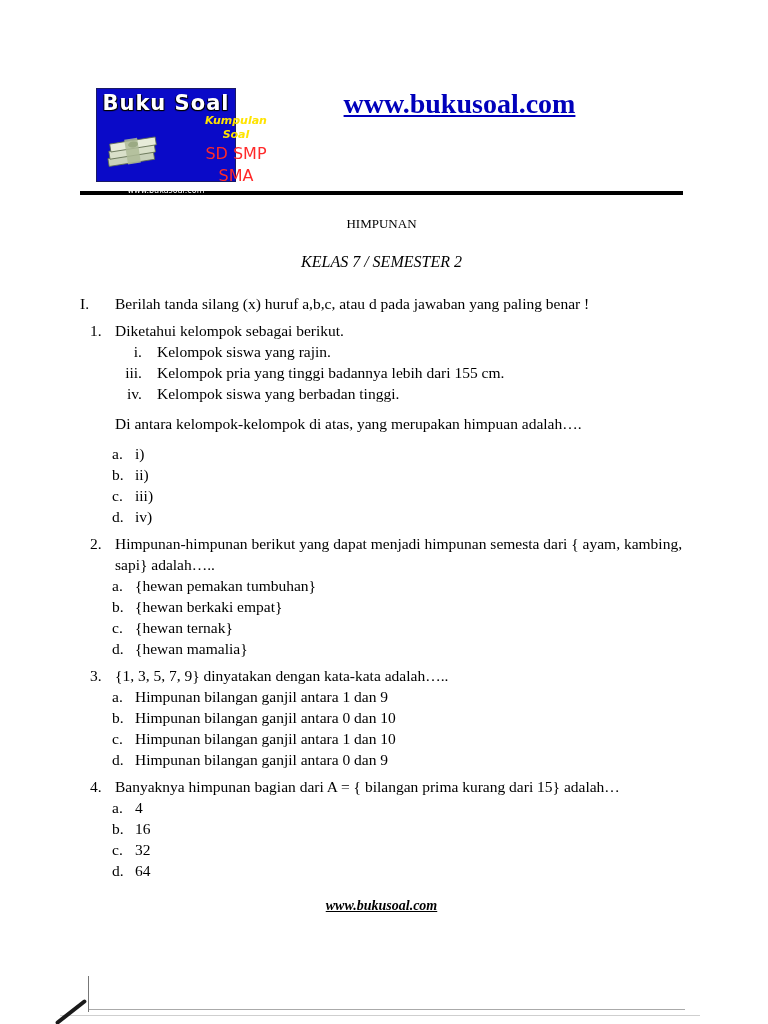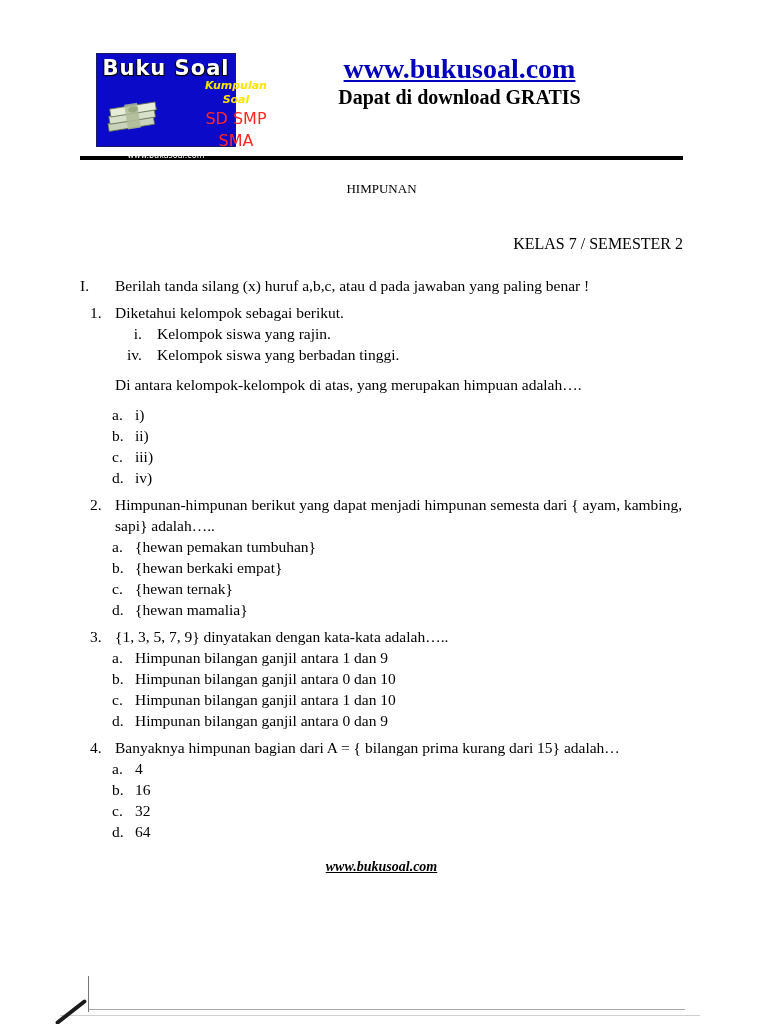--- a/index.html
+++ b/index.html
@@ -1,19 +1,19 @@
 <!DOCTYPE html>
 <html><head>
 <meta charset="utf-8">
 <style>
   * { margin:0; padding:0; box-sizing:border-box; }
   html,body { background:#ffffff; }
   body { font-family:"Liberation Serif", serif; color:#000; }
   .page { position:relative; width:768px; height:1024px; background:#fff; overflow:hidden; margin:0 auto; }
-  .content { padding:53px 85px 0 80px; }
+  .content { padding:88px 85px 0 80px; }
 
   
   .header { display:flex; align-items:flex-start; }
   .logo { width:140px; height:94px; background:#0a0ac8; border:1px solid #1a1a66; margin-left:16px;
           padding:3px 5px 2px 5px; display:flex; flex-direction:column; flex:0 0 auto; }
   .logo-title { color:#fff; font-family:"DejaVu Sans", sans-serif; font-weight:bold; font-size:21px;
                 text-align:center; line-height:1.05; text-shadow:1px 1px 1px #000, -1px 1px 1px #000; letter-spacing:1px; }
   .logo-mid { display:flex; flex:1; align-items:center;gap:47px; }
   .money { width:56px; height:40px; flex:0 0 auto; display:block; }
   .logo-right { flex:1; text-align:center; font-family:"DejaVu Sans", sans-serif; }
@@ -23,21 +23,21 @@
 
   .header-text { flex:1; text-align:center; padding-top:1px; white-space:nowrap; }
   .header-url { color:#0000bb; font-size:28px; font-weight:bold; text-decoration:underline; line-height:1.1; cursor:pointer; }
   .header-line { font-size:20px; font-weight:bold; line-height:1.23; }
 
   .double-rule { margin-top:9px; height:2px; border-top:3px solid #000; border-bottom:1px solid #000; }
 
   
   .doc-title   { font-size:16px; font-weight:normal; text-align:center; margin-top:18px; }
   .doc-subtitle{ font-size:13px; font-weight:normal; text-align:center; margin-top:21px; }
-  .doc-grade   { font-size:16px; font-weight:normal; text-align:right; margin-top:38px; }
+  .doc-grade   { font-size:16px; font-weight:normal; text-align:center; margin-top:21px;font-style:italic; }
 
   
   .body-text { font-size:15.5px; line-height:21px; }
   .row { display:flex; align-items:flex-start; }
   .section-row { margin-top:22px; }
   .sec-label { width:35px; flex:0 0 auto; }
   .sec-text { flex:1; }
 
   .question { margin:0; }
   .q-row { margin-top:6px; margin-left:10px; }
@@ -89,21 +89,20 @@
           <div class="logo-right">
             <div class="logo-sub">Kumpulan Soal</div>
             <div class="logo-levels">SD SMP SMA</div>
           </div>
         </div>
         <div class="logo-url">www.bukusoal.com</div>
       </div>
 
       <div class="header-text">
         <div class="header-url">www.bukusoal.com</div>
-        <div class="header-line">Dapat di download GRATIS</div>
       </div>
     </header>
 
     <div class="double-rule"></div>
 
     <div class="doc-subtitle">HIMPUNAN</div>
     <div class="doc-grade">KELAS 7 / SEMESTER 2</div>
 
     <div class="row section-row body-text">
       <span class="sec-label">I.</span>
@@ -111,20 +110,24 @@
     </div>
 
     <div class="question body-text">
       <div class="row q-row">
         <span class="q-num">1.</span>
         <span class="q-text">Diketahui kelompok sebagai berikut.</span>
       </div>
       <div class="row sub-row">
         <span class="sub-label">i.</span>
         <span class="sub-text">Kelompok siswa yang rajin.</span>
+      </div>
+      <div class="row sub-row">
+        <span class="sub-label">iii.</span>
+        <span class="sub-text">Kelompok pria yang tinggi badannya lebih dari 155 cm.</span>
       </div>
       <div class="row sub-row">
         <span class="sub-label">iv.</span>
         <span class="sub-text">Kelompok siswa yang berbadan tinggi.</span>
       </div>
       <div class="row prompt-row">
         <span>Di antara kelompok-kelompok di atas, yang merupakan himpuan adalah….</span>
       </div>
       <div class="row opt-row">
         <span class="opt-label">a.</span>

